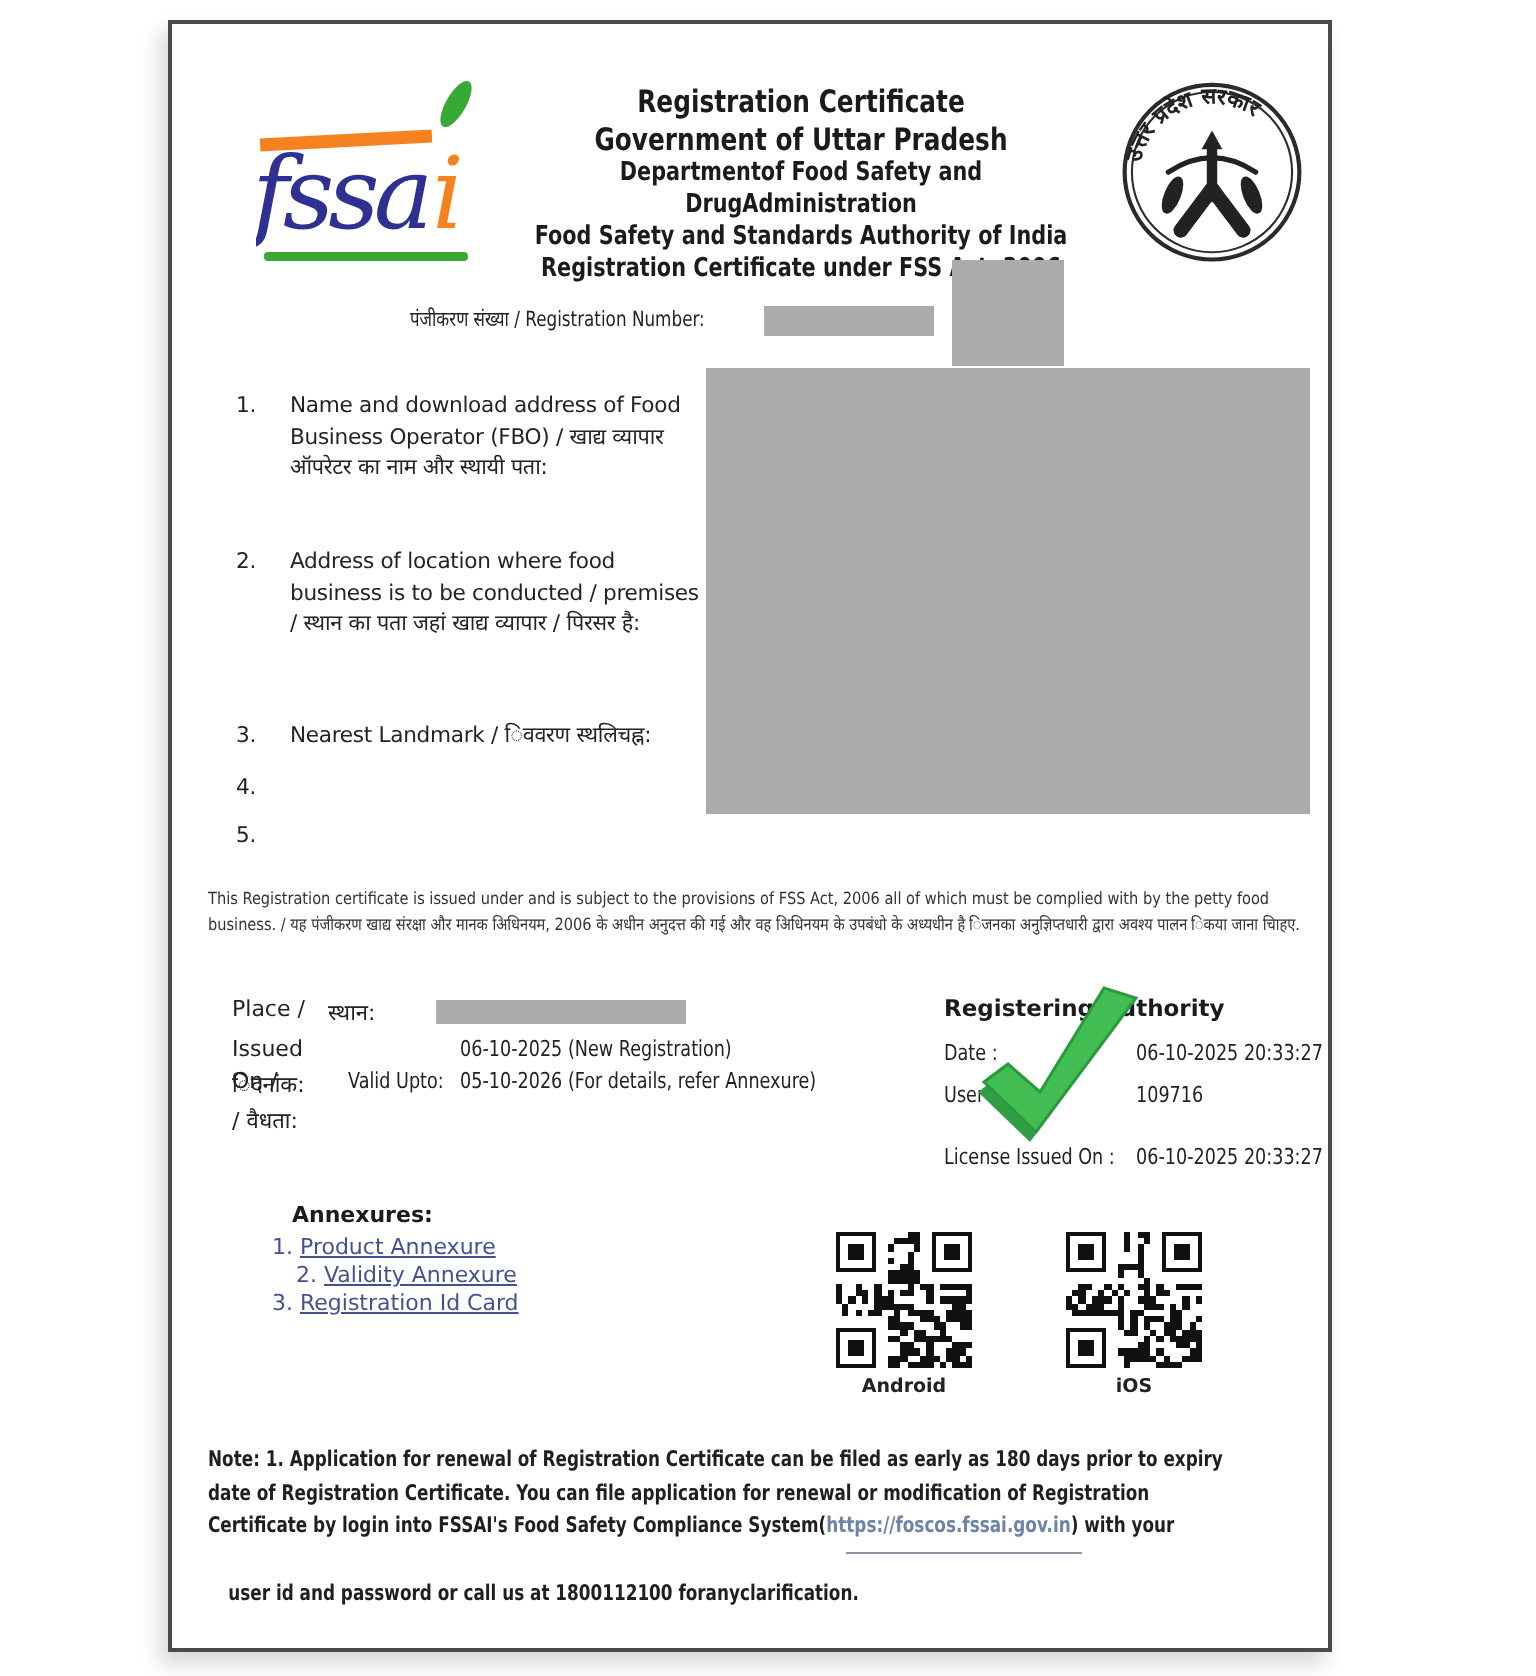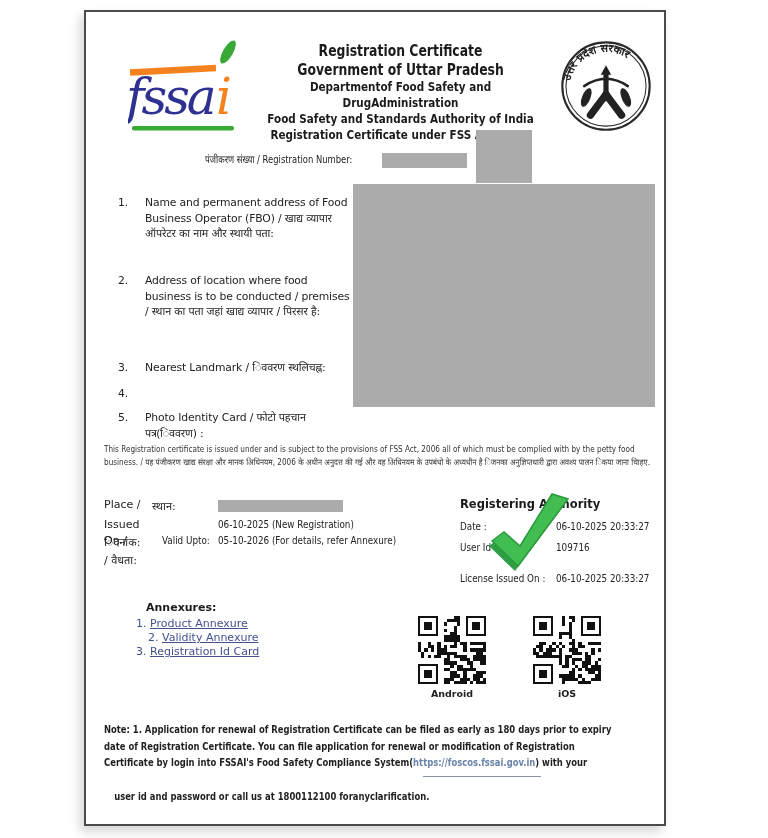--- a/index.html
+++ b/index.html
@@ -29,21 +29,21 @@
   .item { position:absolute; left:32px; width:240px; font-size:10.8px; letter-spacing:-0.15px;
           color:#232323; line-height:15.5px; }
   .item .num { position:absolute; left:0; top:0; }
   .item .txt { display:block; margin-left:27px; width:208px; }
 
   
   .prov { left:18px; top:431px; width:640px; font-size:8.4px; line-height:12.5px; color:#333;
           transform:scaleX(0.87); transform-origin:0 0; }
 
   
-  .frow { position:absolute; font-size:11px; color:#222; }
+  .frow { position:absolute; font-size:11px; color:#222;margin-left:12px; }
   .stack { position:relative; display:inline-block; width:54px; }
   .stack .over { position:absolute; left:0; top:0; }
 
   
   .auth-title { font-weight:bold; font-size:11.5px; color:#1b1b1b; }
 
   
   .anx-title { font-weight:bold; font-size:11px; color:#1b1b1b; }
   .anx { font-size:11px; color:var(--link_color,#44518f); }
   .anx a { color:var(--link_color,#44518f); text-decoration:underline; cursor:pointer; }
@@ -111,36 +111,35 @@
 
   <div class="abs regrow">
     <span class="sx">पंजीकरण संख्या / Registration Number:</span>
   </div>
   <div class="redact" style="left:296px;top:141px;width:85px;height:15px"></div>
   <div class="redact" style="left:390px;top:118px;width:56px;height:53px"></div>
   <div class="redact" style="left:267px;top:172px;width:302px;height:223px"></div>
 
   <div class="item" style="top:183px">
     <span class="num">1.</span>
-    <span class="txt">Name and permanent address of Food Business Operator (FBO) / खाद्य व्यापार ऑपरेटर का नाम और स्थायी पता:</span>
+    <span class="txt">Name and download address of Food Business Operator (FBO) / खाद्य व्यापार ऑपरेटर का नाम और स्थायी पता:</span>
   </div>
   <div class="item" style="top:261px">
     <span class="num">2.</span>
     <span class="txt">Address of location where food business is to be conducted / premises / स्थान का पता जहां खाद्य व्यापार / पिरसर है:</span>
   </div>
   <div class="item" style="top:348px">
     <span class="num">3.</span>
     <span class="txt">Nearest Landmark / िववरण स्थलिचह्न:</span>
   </div>
   <div class="item" style="top:374px">
     <span class="num">4.</span>
   </div>
   <div class="item" style="top:398px">
     <span class="num">5.</span>
-    <span class="txt">Photo Identity Card / फोटो पहचान पत्र(िववरण) :</span>
   </div>
 
   <div class="abs prov">This Registration certificate is issued under and is subject to the provisions of FSS Act, 2006 all of which must be complied with by the petty food business. / यह पंजीकरण खाद्य संरक्षा और मानक अिधिनयम, 2006 के अधीन अनुदत्त की गई और वह अिधिनयम के उपबंधो के अध्यधीन है िजनका अनुज्ञिप्तधारी द्वारा अवश्य पालन िकया जाना चािहए.</div>
 
   <div class="frow" style="left:18px;top:486px">Place /</div>
   <div class="frow" style="left:66px;top:486px">स्थान:</div>
   <div class="redact" style="left:132px;top:488px;width:125px;height:12px"></div>
 
   <div class="frow" style="left:18px;top:506px">Issued</div>
   <div class="frow" style="left:132px;top:506px"><span class="sx">06-10-2025 (New Registration)</span></div>

